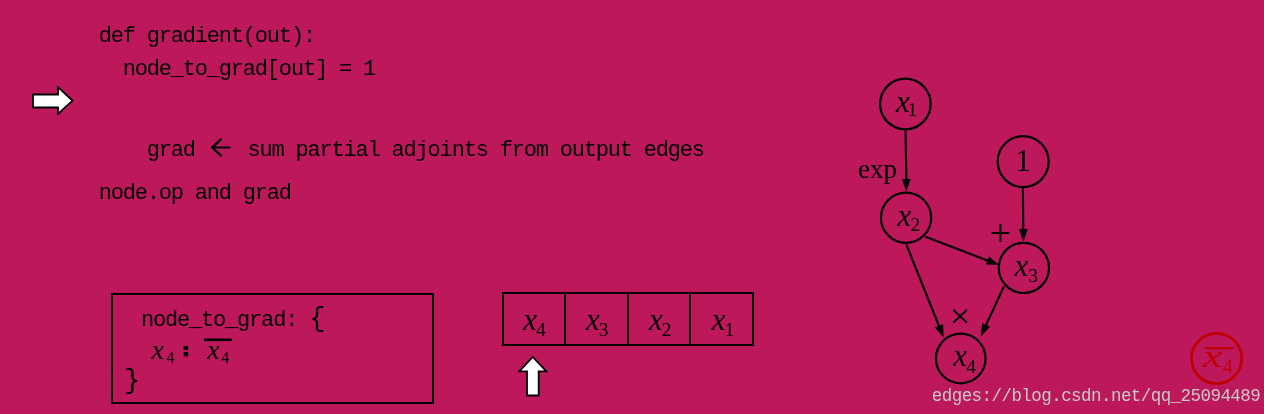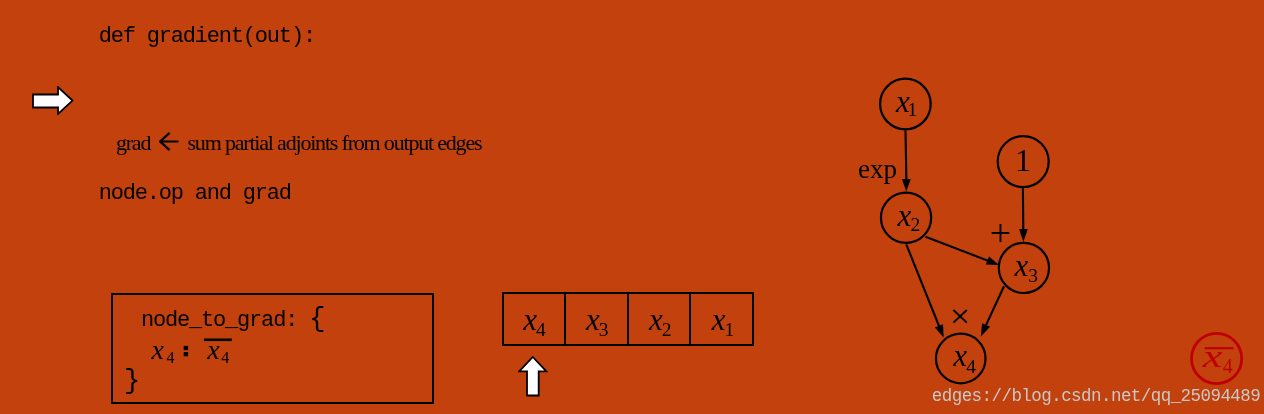--- a/index.html
+++ b/index.html
@@ -1,27 +1,28 @@
 <!DOCTYPE html>
 <html><head>
 <meta charset="utf-8">
 <style>
   html,body{margin:0;padding:0;background:#fff;}
-  #page{position:relative;width:1264px;height:414px;background:#c2410c;overflow:hidden;
+  #page{position:relative;width:1264px;height:414px;background:#be185d;overflow:hidden;
         font-family:"Liberation Mono",monospace;}
   .code{position:absolute;font:22px/26px "Liberation Mono",monospace;letter-spacing:-1.19px;color:#000;white-space:pre;}
   .larr{display:inline-block;vertical-align:-1px;}
   .wm{position:absolute;left:931.8px;top:385.9px;font:17.5px/20px "Liberation Mono",monospace;letter-spacing:-0.55px;color:#c8c8c6;white-space:pre;}
 </style>
 </head>
 <body>
 <div id="page">
 
   <div class="code" style="left:98.7px;top:24.2px;">def gradient(out):</div>
-  <div class="code" style="left:98.7px;top:130px;font-family:Liberation Serif, serif;">    grad <svg class="larr" width="20" height="19" viewBox="0 0 20 19" style="margin-left:4.1px;margin-right:4.5px;">
+  <div class="code" style="left:98.7px;top:56.9px;">  node_to_grad[out] = 1</div>
+  <div class="code" style="left:98.7px;top:138px;">    grad <svg class="larr" width="20" height="19" viewBox="0 0 20 19" style="margin-left:4.1px;margin-right:4.5px;">
         <path d="M19.5 9.5 H1.6 M10.6 0.9 L1.2 9.5 L10.6 18.1" fill="none" stroke="#000" stroke-width="2.2"></path>
       </svg> sum partial adjoints from output edges</div>
   <div class="code" style="left:98.7px;top:181.3px;">node.op and grad</div>
 
   <svg style="position:absolute;left:32px;top:85.5px;" width="42" height="29" viewBox="0 0 42 29">
     <path d="M1 8.5 H26 V1 L40.5 14.6 L26 28 V21.5 H1 Z" fill="#fff" stroke="#000" stroke-width="1.8"></path>
   </svg>
 
   <div style="position:absolute;left:111.2px;top:292.8px;width:322.9px;height:111.3px;border:2.5px solid #000;box-sizing:border-box;"></div>
   <div class="code" style="left:141px;top:305.7px;">node_to_grad: <span style="font-size:27px;">{</span></div>

